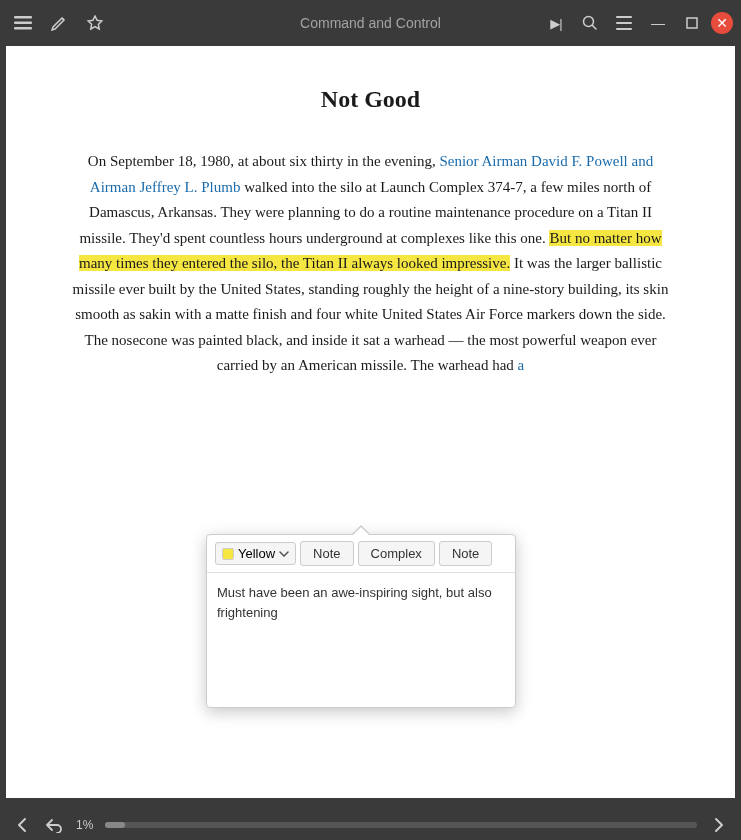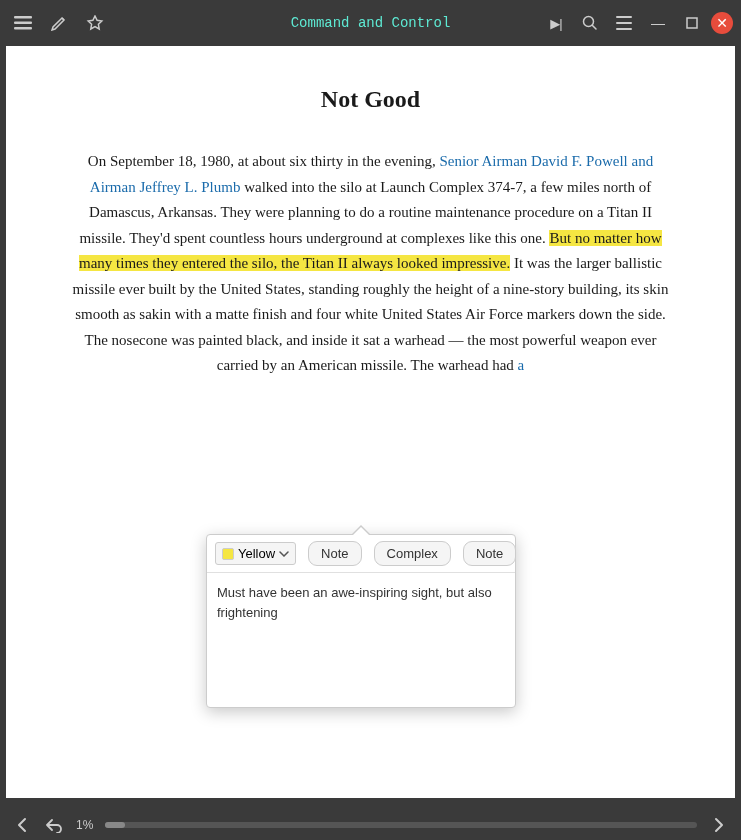--- a/index.html
+++ b/index.html
@@ -28,22 +28,22 @@
       justify-content: center;
       color: #ccc;
       font-size: 16px;
       cursor: pointer;
       border-radius: 4px;
     }
     .titlebar-title {
       position: absolute;
       left: 50%;
       transform: translateX(-50%);
-      color: #5eead4;
-      font-family: Liberation Mono, monospace;
+      color: #a3a3a3;
+      font-family: Liberation Sans, sans-serif;
       font-size: 14px;
       font-weight: 500;
     }
     .titlebar-right {
       margin-left: auto;
       display: flex;
       align-items: center;
       gap: 4px;
     }
     .win-btn {
@@ -108,21 +108,21 @@
       border: 1px solid #ccc;
       border-radius: 4px;
       box-shadow: 0 4px 16px rgba(0,0,0,0.22);
       z-index: 10;
     }
     .popup-toolbar {
       display: flex;
       align-items: center;
       padding: 6px 8px;
       border-bottom: 1px solid #e0e0e0;
-      gap: 12px;
+      gap: 4px;
     }
     .color-selector {
       display: flex;
       align-items: center;
       background: #f5f5f5;
       border: 1px solid #ccc;
       border-radius: 3px;
       padding: 3px 6px;
       font-family: sans-serif;
       font-size: 13px;
@@ -132,21 +132,21 @@
     .color-dot {
       width: 12px;
       height: 12px;
       background: #f5e642;
       border-radius: 2px;
       border: 1px solid #ccc;
     }
     .popup-btn {
       padding: 4px 12px;
       border: 1px solid #ccc;
-      border-radius: 9px;
+      border-radius: 3px;
       background: #f5f5f5;
       font-family: sans-serif;
       font-size: 13px;
       cursor: pointer;
       color: #333;
     }
     .popup-note-area {
       width: 100%;
       min-height: 130px;
       padding: 10px;

